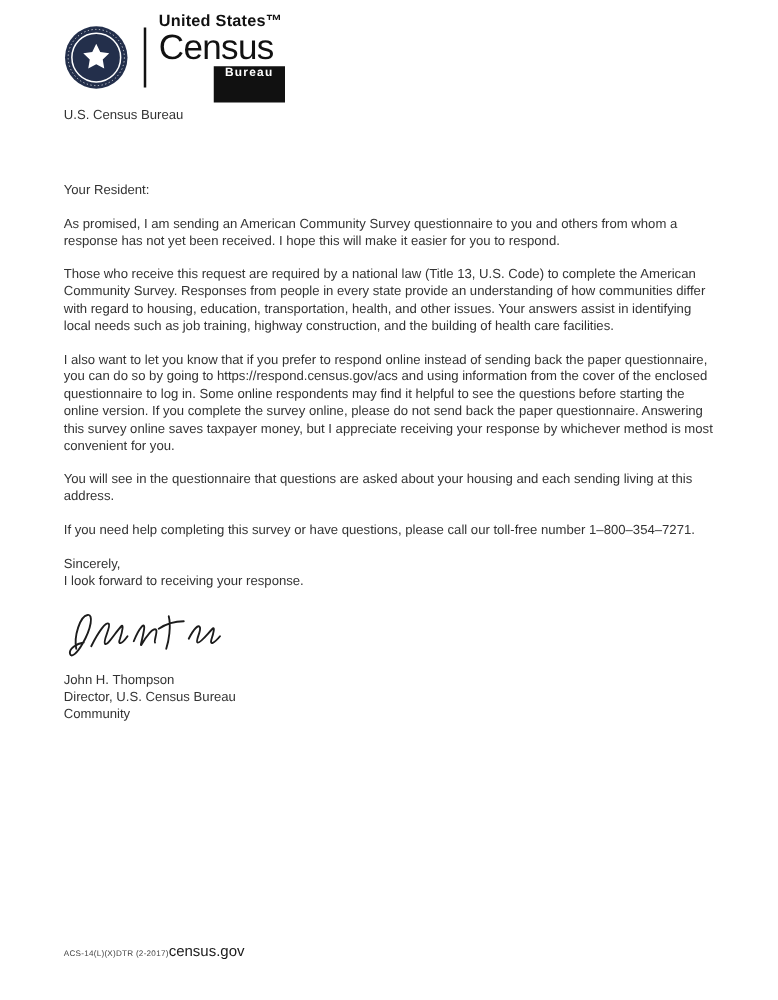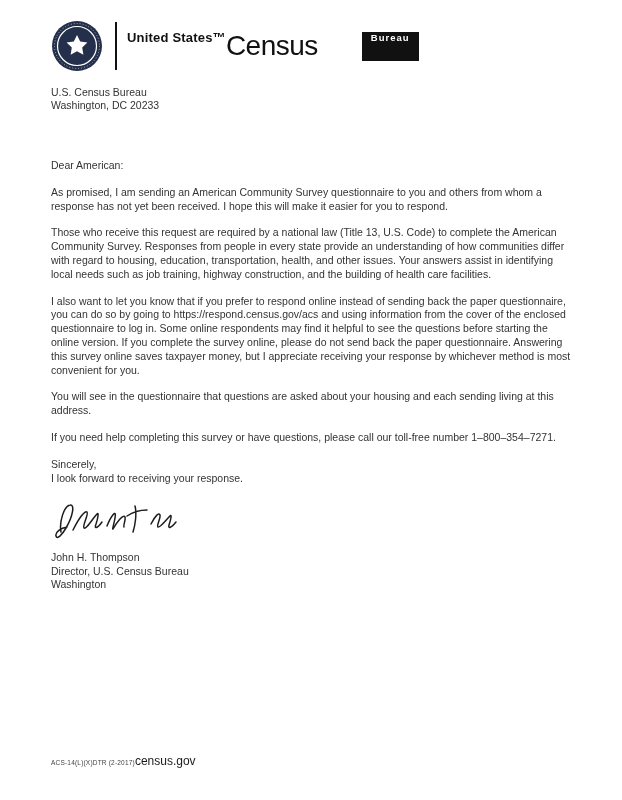--- a/index.html
+++ b/index.html
@@ -10,21 +10,21 @@
     font-family:"Liberation Sans", sans-serif;
     color:#333333;
     box-sizing:border-box;
     overflow:hidden;
   }
   .content{padding:18px 51px 0 51px;}
   
   .logo-row{display:flex;align-items:center;height:56px;}
   .seal{width:52px;height:52px;flex:0 0 auto;}
   .logo-divider{width:2px;height:48px;background:#111;margin:0 10px 0 12px;}
-  .wordmark{display:flex;flex-direction:row;line-height:1;}
+  .wordmark{display:flex;flex-direction:column;line-height:1;}
   .wm-us{font-size:13px;font-weight:bold;color:#111;letter-spacing:0.2px;}
   .wm-census{font-size:28px;font-weight:normal;color:#111;letter-spacing:-0.5px;margin-top:1px;}
   .wm-bureau{
     display:inline-block;background:#111;color:#fff;
     font-size:9.5px;font-weight:bold;letter-spacing:1px;
     padding:1px 9px 18px 9px;margin-left:44px;margin-top:1px;align-self:flex-start;
   }
   
   .sender{margin-top:12px;font-size:10.5px;line-height:13px;color:#333;}
   
@@ -59,25 +59,24 @@
       <span class="logo-divider"></span>
       <span class="wordmark">
         <span class="wm-us">United States™</span>
         <span class="wm-census">Census</span>
         <span class="wm-bureau">Bureau</span>
       </span>
     </header>
 
     <div class="sender">
       <div>U.S. Census Bureau</div>
-      <div>Washington, DC 20233</div>
     </div>
 
     <div class="letter">
-      <p>Dear American:</p>
+      <p>Your Resident:</p>
       <p>As promised, I am sending an American Community Survey questionnaire to you and others from whom a response has not yet been received. I hope this will make it easier for you to respond.</p>
       <p>Those who receive this request are required by a national law (Title 13, U.S. Code) to complete the American Community Survey. Responses from people in every state provide an understanding of how communities differ with regard to housing, education, transportation, health, and other issues. Your answers assist in identifying local needs such as job training, highway construction, and the building of health care facilities.</p>
       <p>I also want to let you know that if you prefer to respond online instead of sending back the paper questionnaire, you can do so by going to https://respond.census.gov/acs and using information from the cover of the enclosed questionnaire to log in. Some online respondents may find it helpful to see the questions before starting the online version. If you complete the survey online, please do not send back the paper questionnaire. Answering this survey online saves taxpayer money, but I appreciate receiving your response by whichever method is most convenient for you.</p>
       <p>You will see in the questionnaire that questions are asked about your housing and each sending living at this address.</p>
       <p>If you need help completing this survey or have questions, please call our toll-free number 1–800–354–7271.</p>
       <p style="margin-bottom:0;">Sincerely,</p>
       <p>I look forward to receiving your response.</p>
 
       <div class="signature-block">
         <svg width="150" height="46" viewBox="0 0 150 46">
@@ -87,21 +86,21 @@
             <path d="M56,28 C60,18 66,10 64,20 C63,26 61,32 62,31 C66,24 72,16 74,19 C75,21 72,28 73,29"></path>
             <path d="M84,8 C86,16 84,28 82,34 M76,18 C82,14 90,12 96,12"></path>
             <path d="M100,26 C104,18 108,14 109,17 C110,20 105,28 107,29 C109,30 115,22 119,18 C121,16 120,21 118,27 C117,31 120,30 125,24"></path>
           </g>
         </svg>
       </div>
 
       <div class="signer">John H. Thompson</div>
       <div class="signer">Director, U.S. Census Bureau</div>
 
-      <p class="enclosures">Washington</p>
+      <p class="enclosures">Community</p>
     </div>
   </div>
 
   <footer class="page-footer">
     <span class="form-number">ACS-14(L)(X)DTR (2-2017)</span>
     <span class="website">census.gov</span>
   </footer>
 </div>
 
 </body></html>

